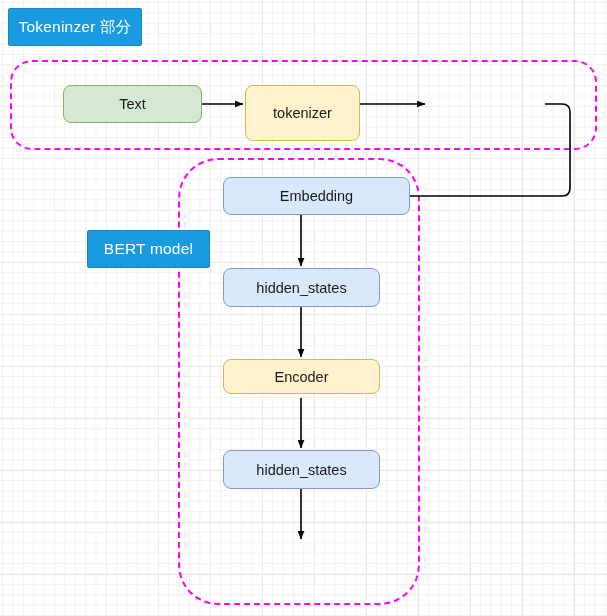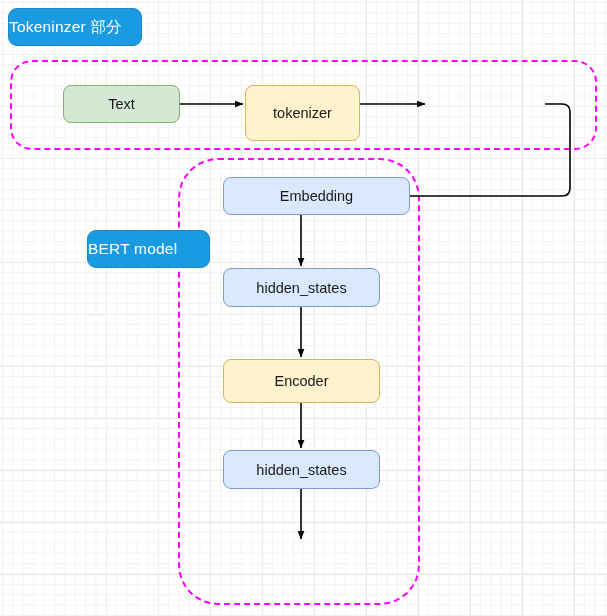--- a/index.html
+++ b/index.html
@@ -52,25 +52,26 @@
     width: 242px;
     height: 447px;
     border-radius: 40px;
   }
 
   
   .tag {
     position: absolute;
     background: #1a9ae0;
     border: 1.5px solid #1a86c4;
-    border-radius: 9px;
+    border-radius: 2px;
     color: #ffffff;
     font-size: 15.5px;
     display: flex;
     align-items: center;
+    justify-content: center;
     box-sizing: border-box;
     letter-spacing: 0.2px;
   }
   #tag-tokenizer {
     left: 8px;
     top: 8px;
     width: 134px;
     height: 38px;
   }
   #tag-bert {
@@ -91,26 +92,26 @@
     font-size: 14.5px;
     color: #1a1a1a;
     border-width: 1.3px;
     border-style: solid;
   }
   .node.green  { background: #d5e8d4; border-color: #82b366; }
   .node.yellow { background: #fff2cc; border-color: #d6b656; }
   .node.red    { background: #f8cecc; border-color: #b85450; }
   .node.blue   { background: #dae8fc; border-color: #7d9cc8; }
 
-  #node-text            { left: 63px;  top: 85px;  width: 117px; height: 38px; }
+  #node-text            { left: 63px;  top: 85px;  width: 139px; height: 38px; }
   #node-tokenizer       { left: 245px; top: 85px;  width: 115px; height: 56px; }
   #node-input-ids       { left: 427px; top: 85px;  width: 118px; height: 38px; }
   #node-embedding       { left: 223px; top: 177px; width: 187px; height: 38px; }
   #node-hidden-1        { left: 223px; top: 268px; width: 157px; height: 39px; }
-  #node-encoder         { left: 223px; top: 359px; width: 157px; height: 44px; }
+  #node-encoder         { left: 223px; top: 359px; width: 157px; height: 35px; }
   #node-hidden-2        { left: 223px; top: 450px; width: 157px; height: 39px; }
   #node-prediction      { left: 223px; top: 541px; width: 157px; height: 39px; }
 
   
   #edges {
     position: absolute;
     left: 0;
     top: 0;
     width: 607px;
     height: 616px;

